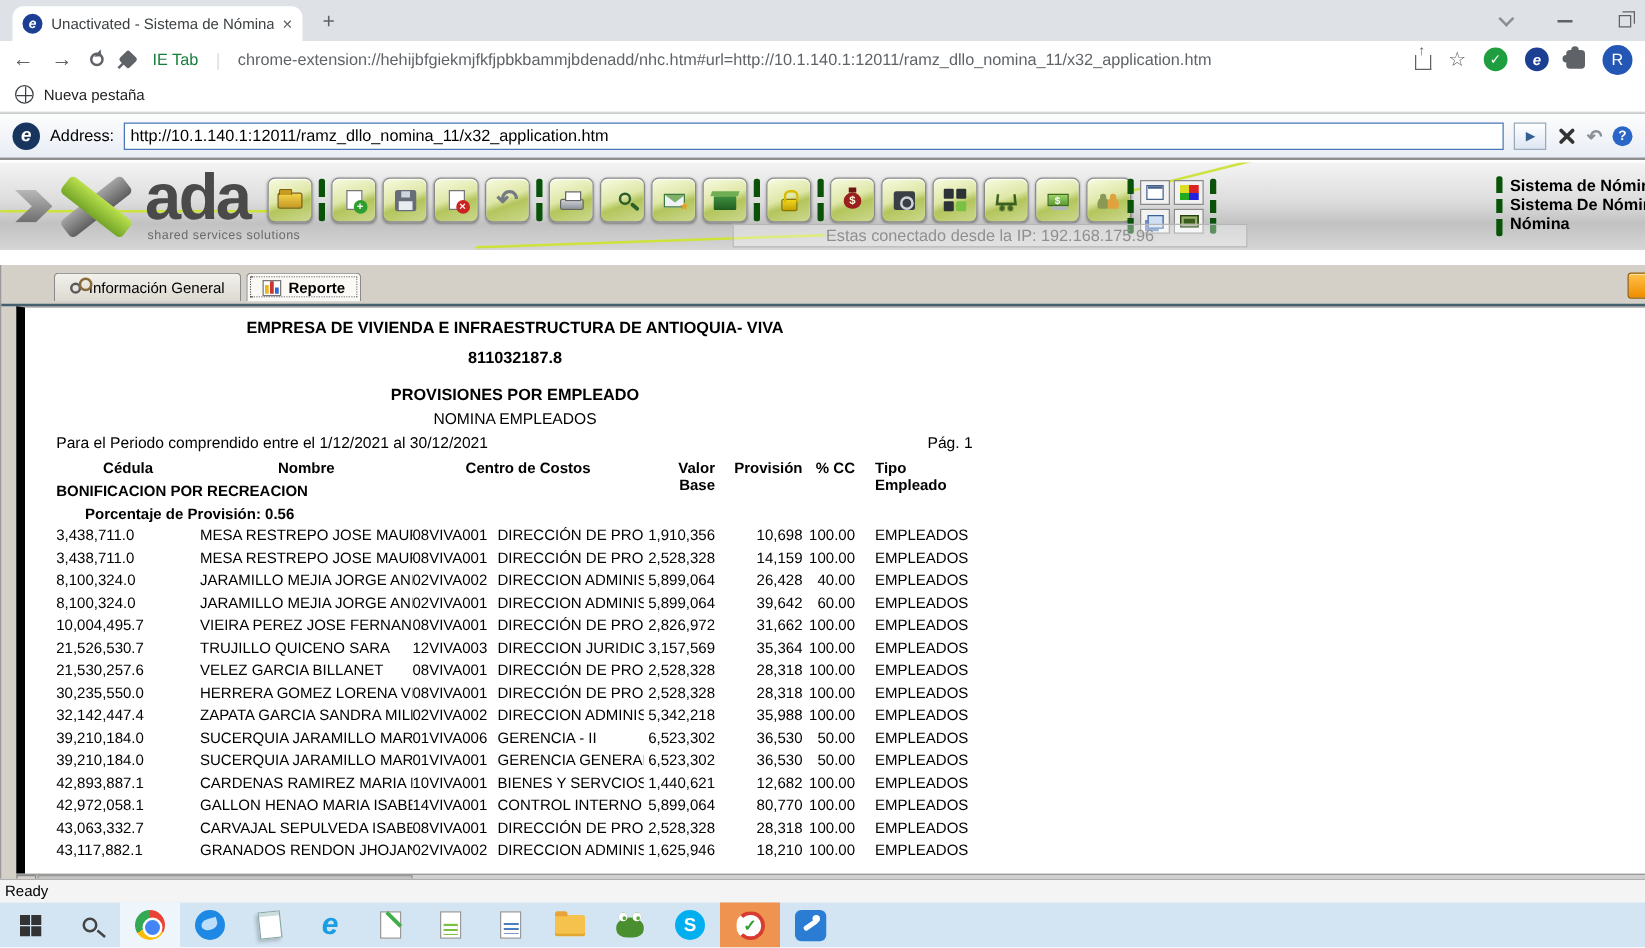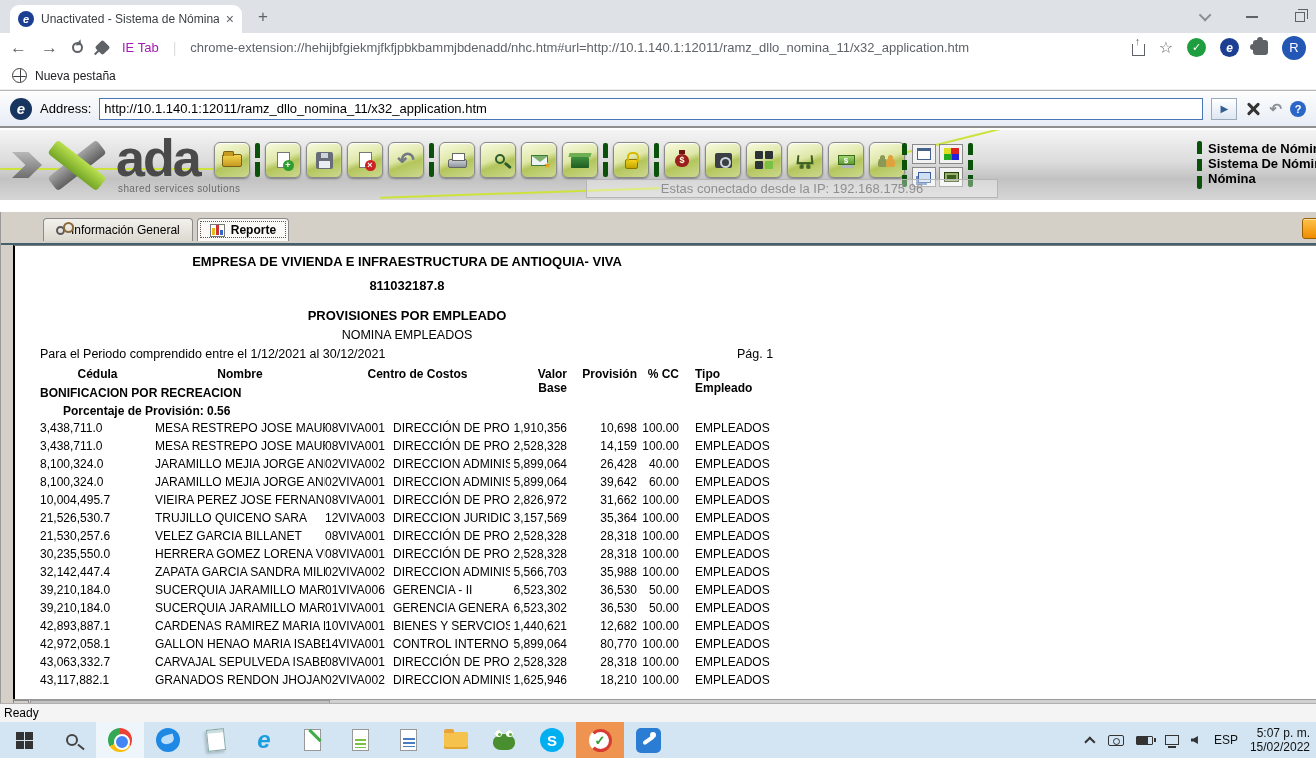--- a/index.html
+++ b/index.html
@@ -19,21 +19,21 @@
   .restore{width:10px;height:10px;border:1.6px solid #5f6368;position:relative;background:#dee1e6}
   .restore::before{content:"";position:absolute;left:2px;top:-4px;width:9px;height:9px;border:1.6px solid #5f6368;border-left:none;border-bottom:none}
 
   
   .btoolbar{position:absolute;left:0;top:33px;width:1316px;height:29px;background:#fff;display:flex;align-items:center;padding:0 10px;gap:14px}
   .navg{color:#5f6368;font-size:17px;line-height:17px}
   .reload{width:11px;height:11px;border:2px solid #5f6368;border-radius:50%;position:relative}
   .reload::after{content:"";position:absolute;right:-4px;top:-3px;border:4px solid transparent;border-left-color:#5f6368;transform:rotate(40deg)}
   .pin{width:11px;height:11px;background:#5f6368;border-radius:2px;position:relative;transform:rotate(45deg)}
   .pin::after{content:"";position:absolute;left:4px;top:10px;width:2px;height:6px;background:#5f6368}
-  .ietab-label{font-size:13px;color:#a21caf}
+  .ietab-label{font-size:13px;color:#15803d}
   .usep{color:#dadce0;font-size:14px}
   .urltxt{font-size:13px;color:#5f6368;white-space:nowrap;overflow:hidden;flex:1}
   .share{width:13px;height:12px;border:1.6px solid #5f6368;border-top:none;position:relative;margin-top:4px}
   .share::after{content:"↑";position:absolute;left:2px;top:-9px;font-size:11px;color:#5f6368}
   .star{color:#5f6368;font-size:16px}
   .extgreen{width:19px;height:19px;border-radius:50%;background:#1e9e3e;color:#fff;font-size:11px;display:flex;align-items:center;justify-content:center}
   .extie{width:19px;height:19px;border-radius:50%;background:#1c3f94;color:#fff;font-size:12px;font-style:italic;font-weight:bold;display:flex;align-items:center;justify-content:center}
   .puzzle{width:15px;height:15px;background:#5f6368;border-radius:3px;position:relative}
   .puzzle::before{content:"";position:absolute;left:4px;top:-3px;width:6px;height:6px;border-radius:50%;background:#5f6368}
   .puzzle::after{content:"";position:absolute;left:-3px;top:4px;width:6px;height:6px;border-radius:50%;background:#5f6368}
@@ -126,21 +126,21 @@
   .atab{height:23px;border:1px solid #8a8a8a;border-bottom:none;border-radius:4px 4px 0 0;display:flex;align-items:center;gap:6px;padding:0 12px;font-size:12px;background:linear-gradient(#f2f1ec,#dcd9d0);color:#000}
   .atab.active{background:#faf9f5;font-weight:bold;outline:1px dotted #555;outline-offset:-4px}
   .gear{width:9px;height:9px;border:2.5px solid #5a5a5a;border-radius:50%;position:relative}
   .gear::after{content:"";position:absolute;left:5px;top:-6px;width:7px;height:7px;border:2px solid #8a6a3a;border-radius:50%}
   .chartic{width:15px;height:13px;background:#fff;border:1px solid #777;display:flex;align-items:flex-end;gap:1px;padding:1px}
   .chartic i{display:block;width:3px}
   .corner-btn{position:absolute;right:-8px;top:6px;width:22px;height:21px;background:linear-gradient(#ffc24a,#ef8d00);border:1px solid #9a5f00;border-radius:3px;box-shadow:inset 0 1px 0 #ffe2a8}
   .panel-topline{position:absolute;left:0;top:31px;width:1316px;height:2px;background:#44606e}
 
   
-  .panel{position:absolute;left:12px;top:33px;width:1304px;height:454px;background:#fff;border-left:2px solid #000000;border-top:1px solid #808080}
+  .panel{position:absolute;left:12px;top:33px;width:1304px;height:454px;background:#fff;border-left:7px solid #000000;border-top:1px solid #808080}
   .rp{position:absolute;white-space:nowrap;color:#000}
   .rcenter{left:22px;width:740px;text-align:center}
   .rb{font-weight:bold}
   .colhead{position:absolute;left:0;top:121px;width:760px;display:grid;grid-template-columns:115px 170px 185px 57px 70px 42px auto;padding-left:25px;font-size:12px;font-weight:bold}
   .colhead .c1,.colhead .c2,.colhead .c3{text-align:center}
   .colhead .c4,.colhead .c5,.colhead .c6{text-align:right}
   .colhead .c7{padding-left:16px}
   .rows{position:absolute;left:0;top:173px;width:780px;font-size:12px}
   .rrow{display:grid;grid-template-columns:115px 170px 68px 117px 57px 70px 42px auto;padding-left:25px;height:18px;line-height:18px;white-space:nowrap}
   .rrow .cell{overflow:hidden}
@@ -478,21 +478,21 @@
     <span class="cell ra-r">28,318</span>
     <span class="cell ra-r">100.00</span>
     <span class="cell tipo">EMPLEADOS</span>
   </div>
 
   <div class="rrow">
     <span class="cell">32,142,447.4</span>
     <span class="cell">ZAPATA GARCIA SANDRA MILENA</span>
     <span class="cell">02VIVA002</span>
     <span class="cell">DIRECCION ADMINIST</span>
-    <span class="cell ra-r">5,566,703</span>
+    <span class="cell ra-r">5,342,218</span>
     <span class="cell ra-r">35,988</span>
     <span class="cell ra-r">100.00</span>
     <span class="cell tipo">EMPLEADOS</span>
   </div>
 
   <div class="rrow">
     <span class="cell">39,210,184.0</span>
     <span class="cell">SUCERQUIA JARAMILLO MARIA FAM</span>
     <span class="cell">01VIVA006</span>
     <span class="cell">GERENCIA - II</span>
@@ -611,25 +611,13 @@
   <div class="slot">
       <div class="skype">S</div>
     </div>
   <div class="slot orange">
       <div class="checker">✓</div>
     </div>
   <div class="slot">
       <div class="runner"></div>
     </div>
 
-  <div class="tray">
-    <div class="trchev"></div>
-    <div class="cam"></div>
-    <div class="batt"></div>
-    <div class="net"></div>
-    <div class="vol"></div>
-    <span class="lang">ESP</span>
-    <div class="clock">
-      <div>5:07 p. m.</div>
-      <div>15/02/2022</div>
-    </div>
-  </div>
 </div>
 
 </body></html>

